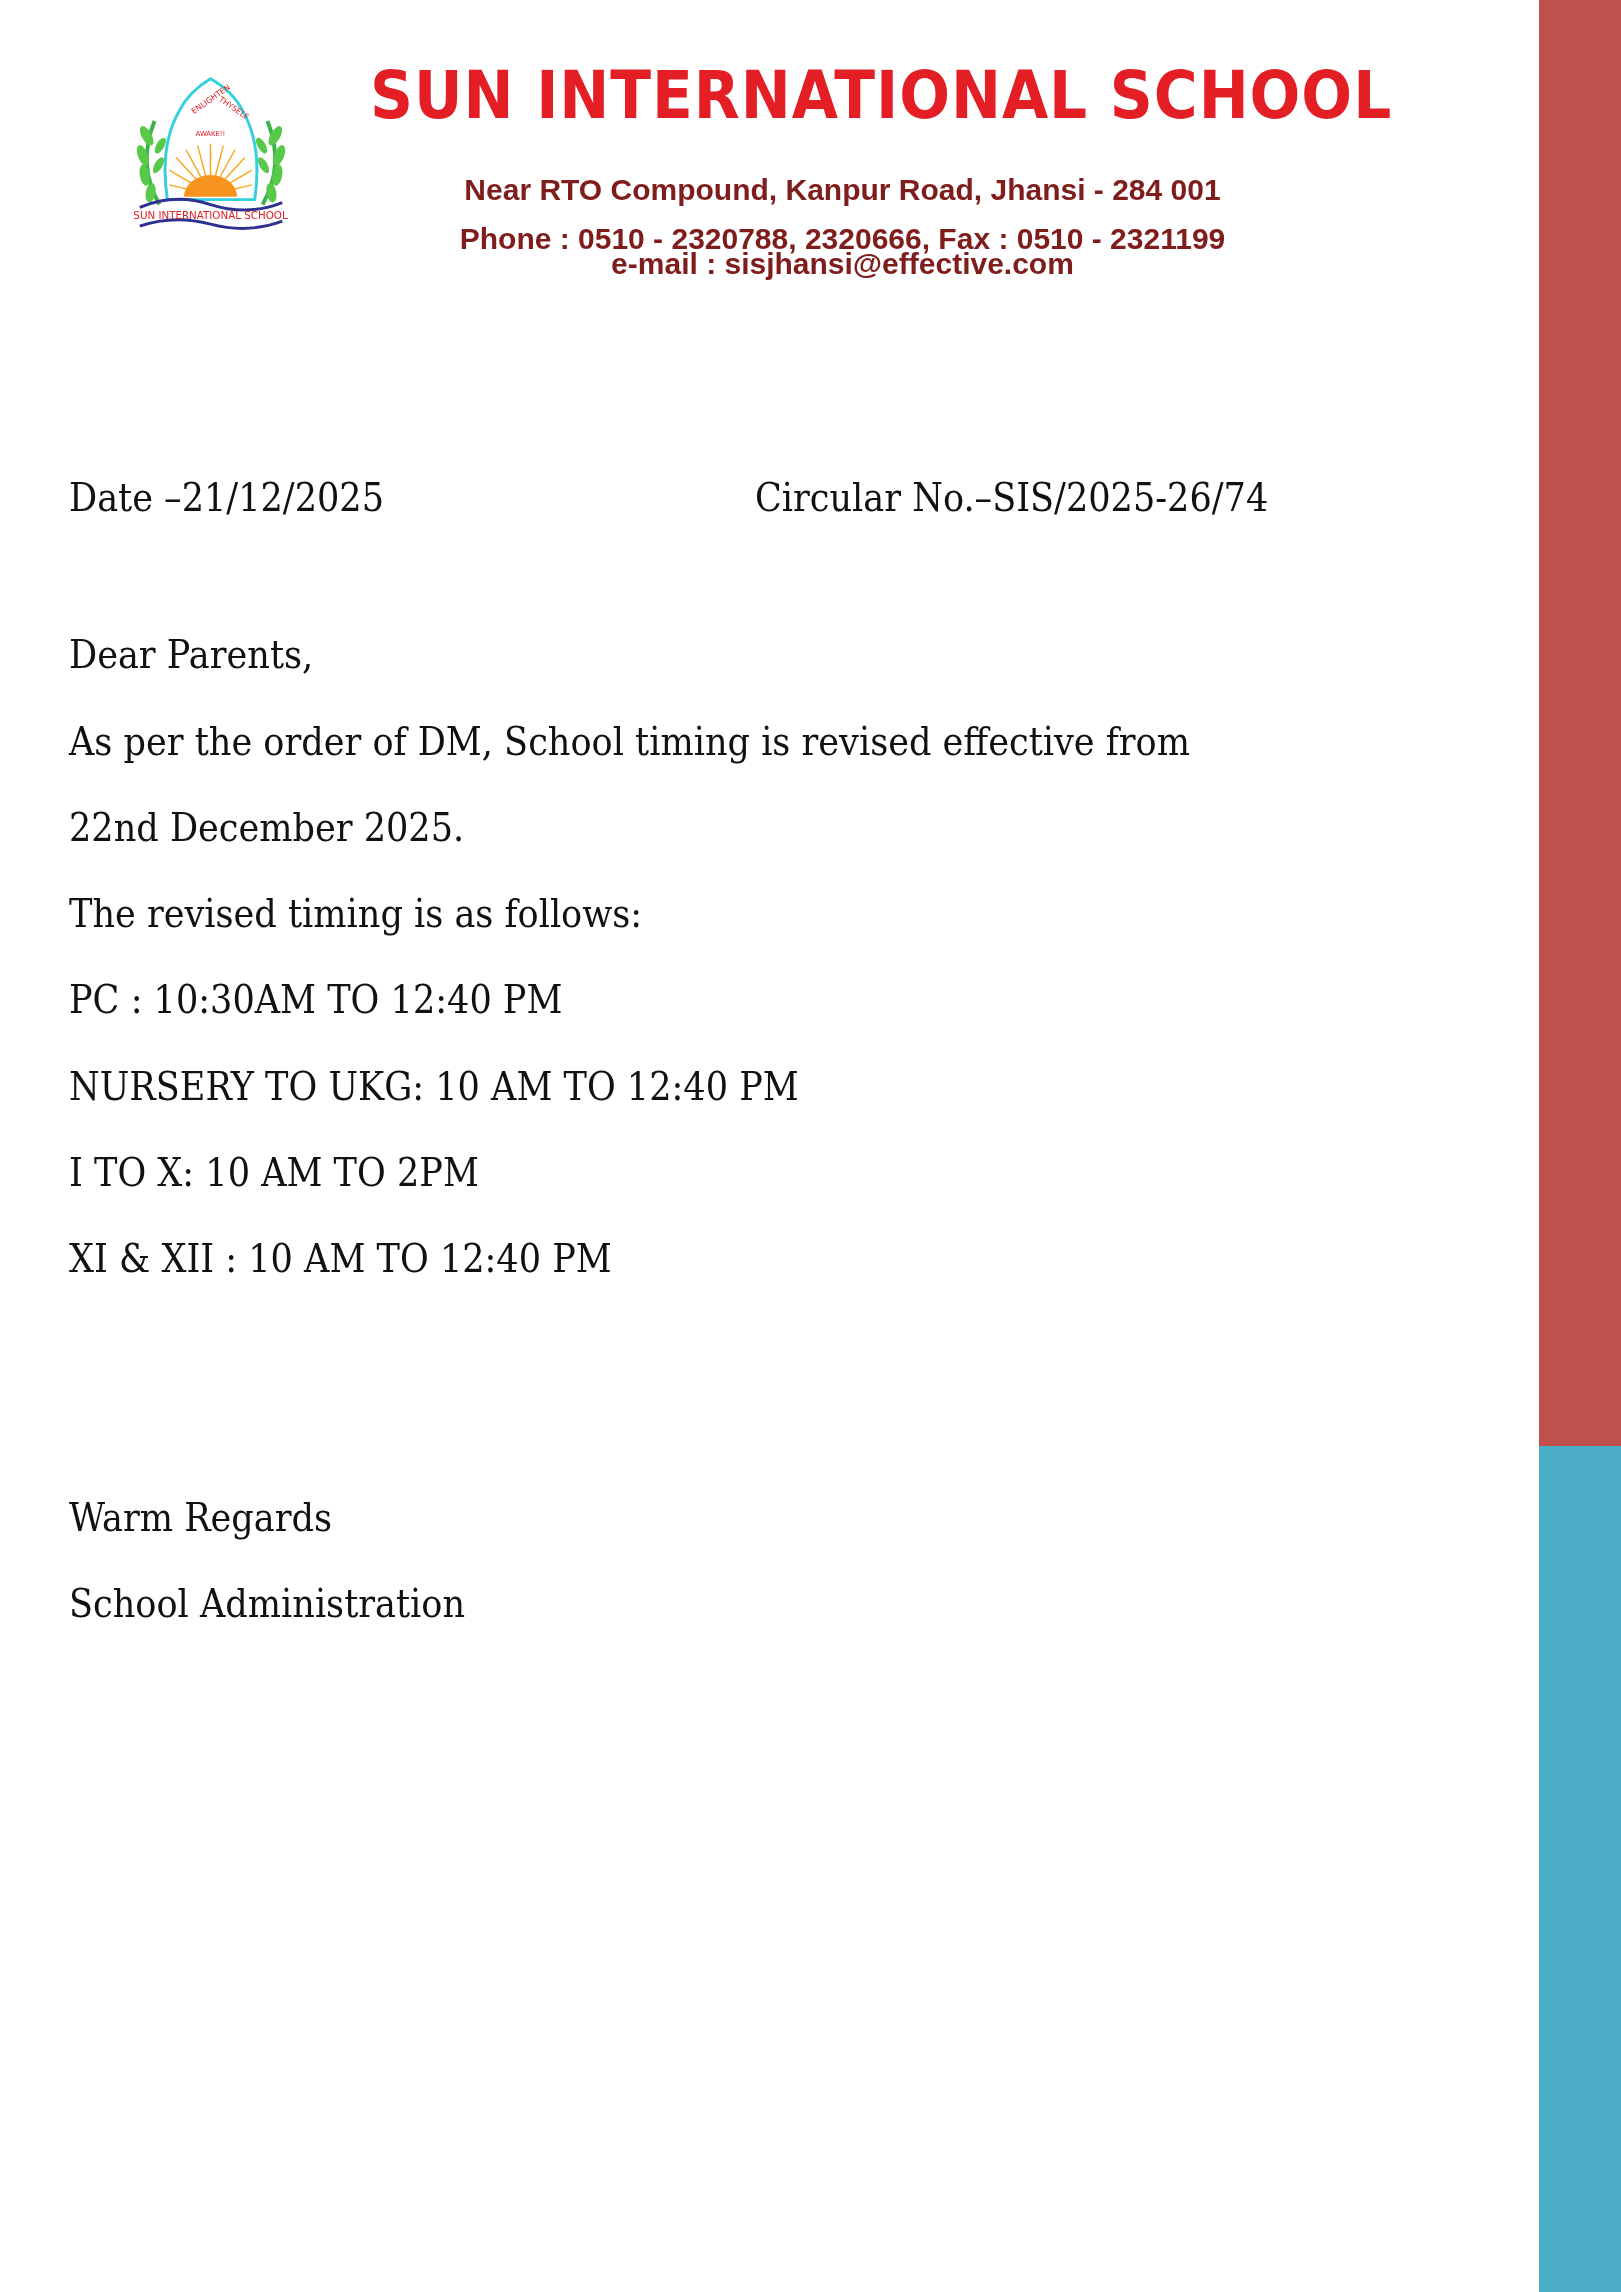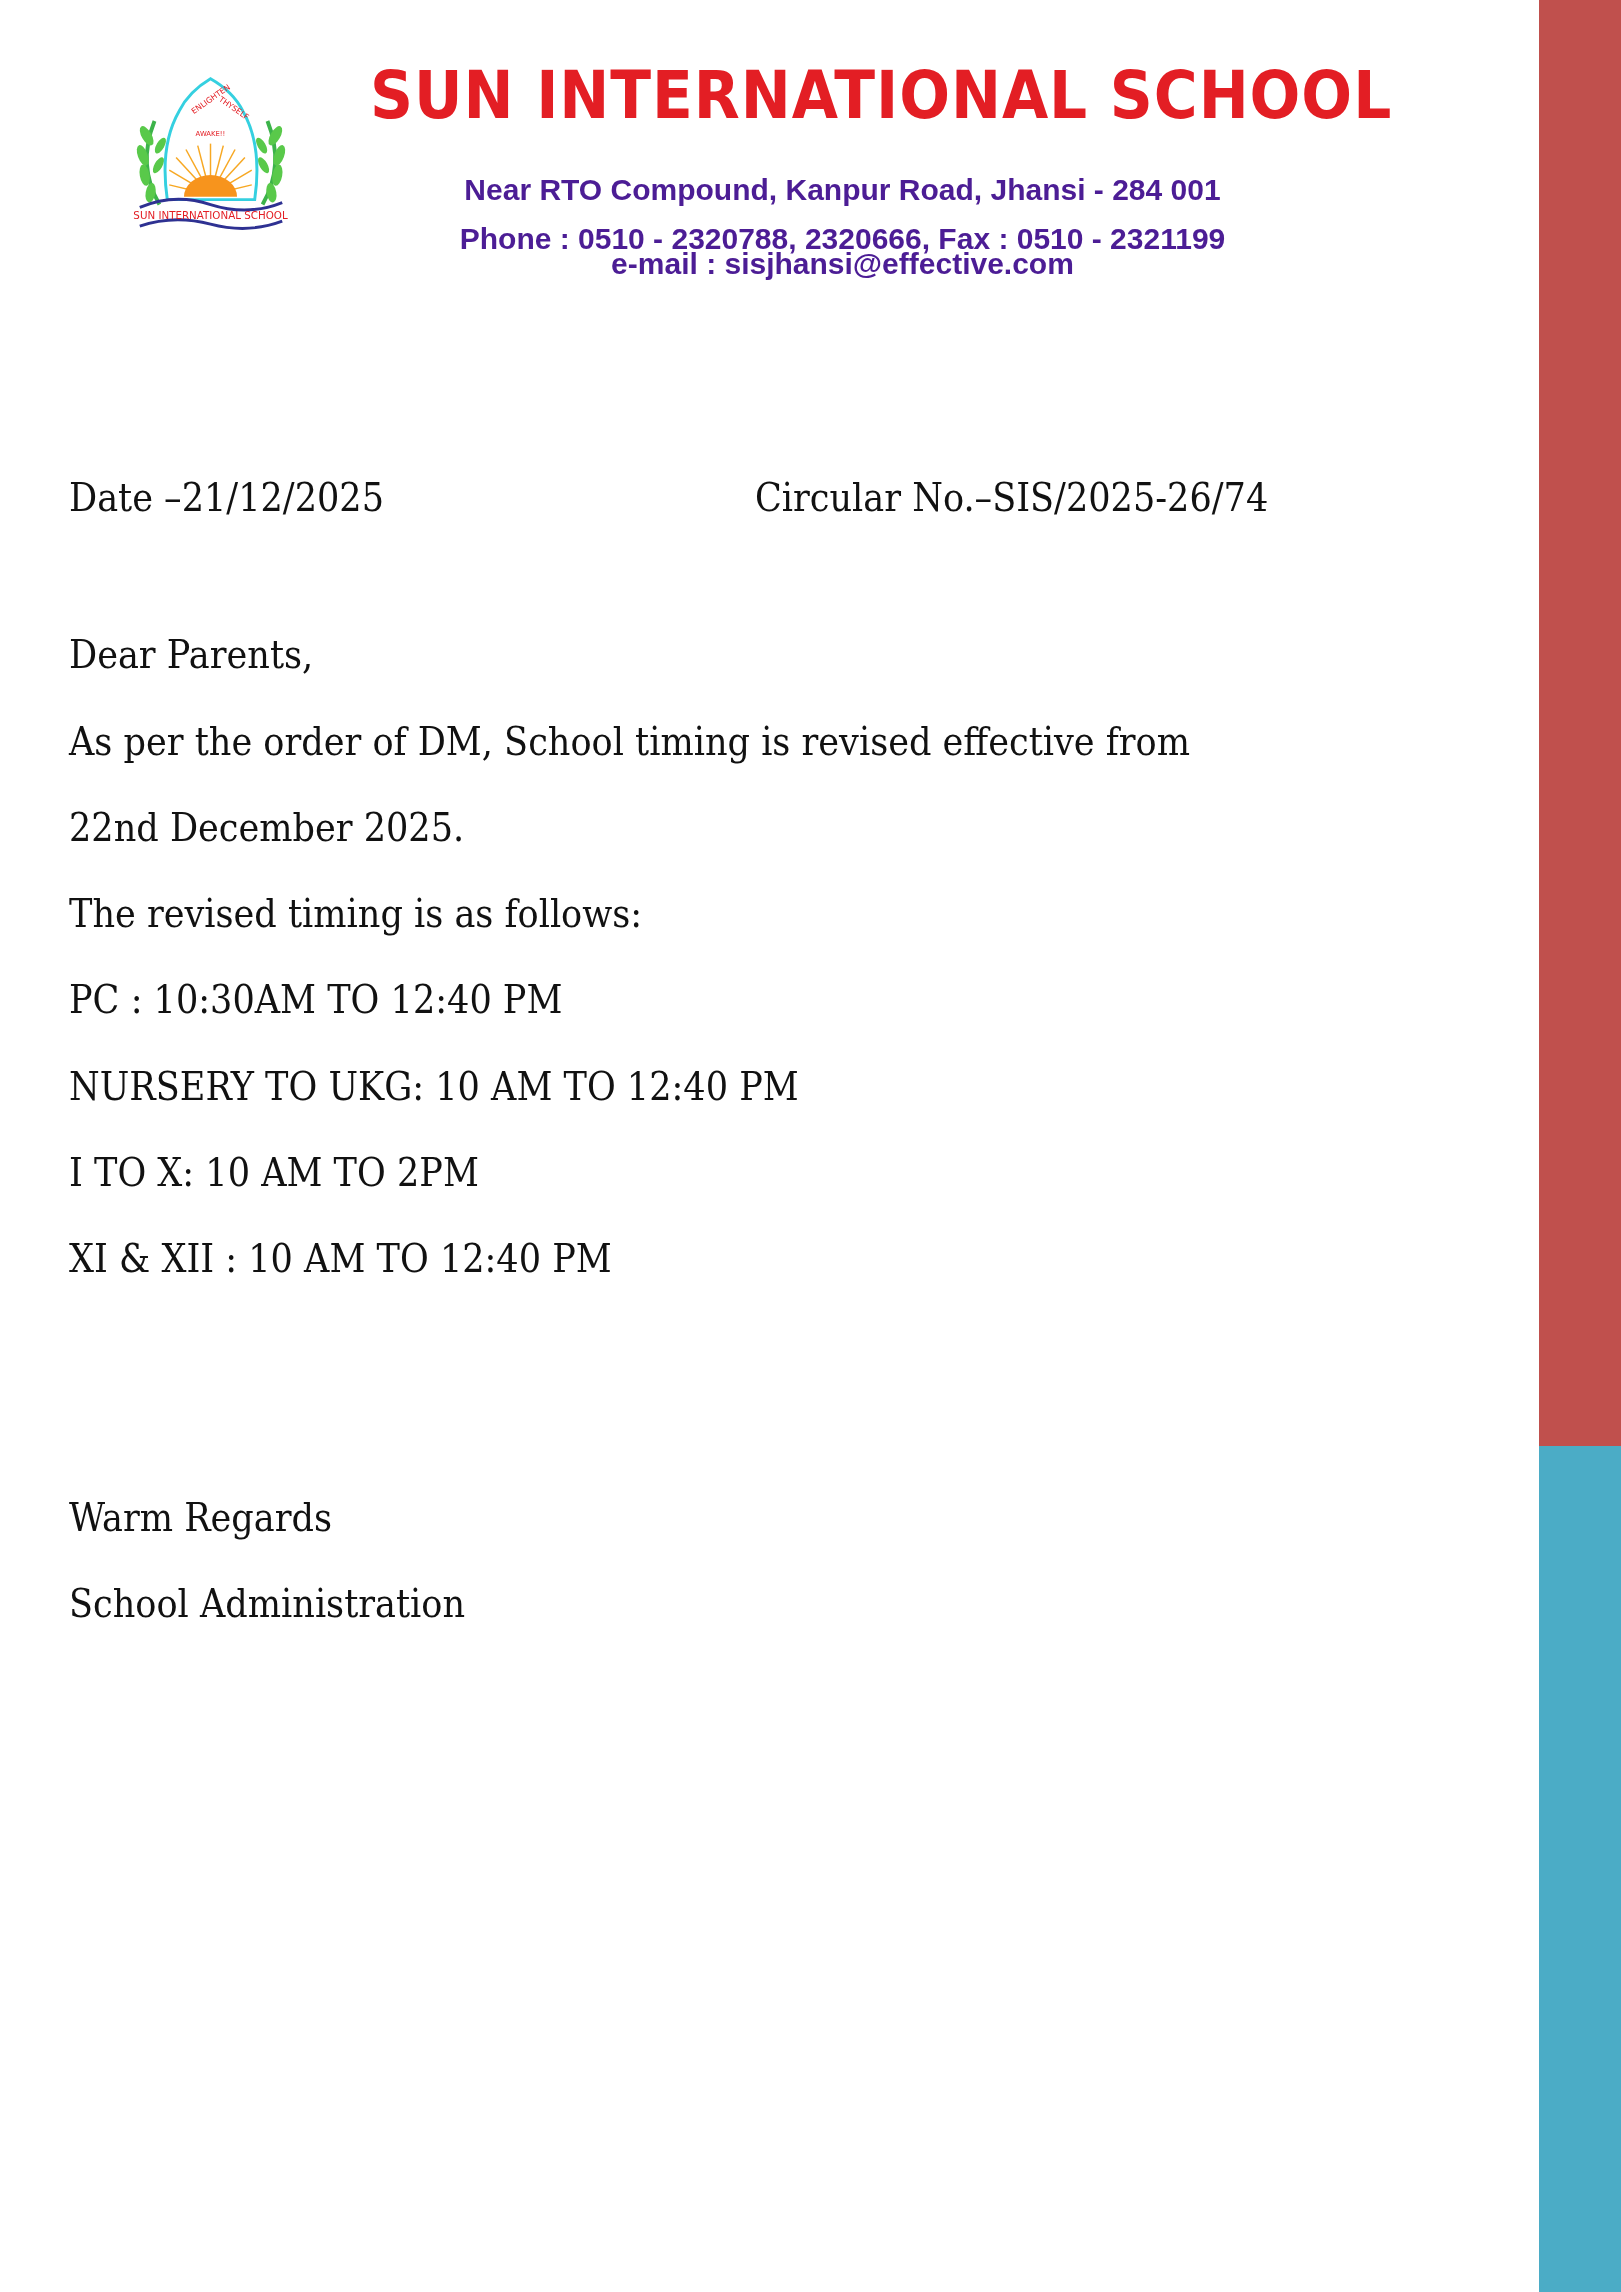--- a/index.html
+++ b/index.html
@@ -23,21 +23,21 @@
     .school-name {
       position: absolute; left: 370px; top: 57px; width: 1000px;
       font-family: "DejaVu Sans", sans-serif; font-weight: bold;
       font-size: 65px; color: #e31e24; letter-spacing: 1px;
       transform: scaleX(0.92); transform-origin: left top; white-space: nowrap;
       line-height: 78px;
     }
     .contact {
       position: absolute; left: 372px; width: 941px; text-align: center;
       font-family: "Liberation Sans", sans-serif; font-weight: bold;
-      font-size: 30px; color: #4c1d95; line-height: 37px; white-space: nowrap;
+      font-size: 30px; color: #7f1d1d; line-height: 37px; white-space: nowrap;
     }
     .contact.l1 { top: 171px; }
     .contact.l2 { top: 220px; }
     .contact.l3 { top: 245px; }
     .text-line {
       position: absolute; left: 69px; font-size: 39px; line-height: 51px;
       white-space: nowrap; transform: scaleX(0.9); transform-origin: left top;
     }
     .date { top: 472px; }
     .circular { position: absolute; left: 755px; top: 472px; font-size: 39px; line-height: 51px; white-space: nowrap; transform: scaleX(0.9); transform-origin: left top; }

